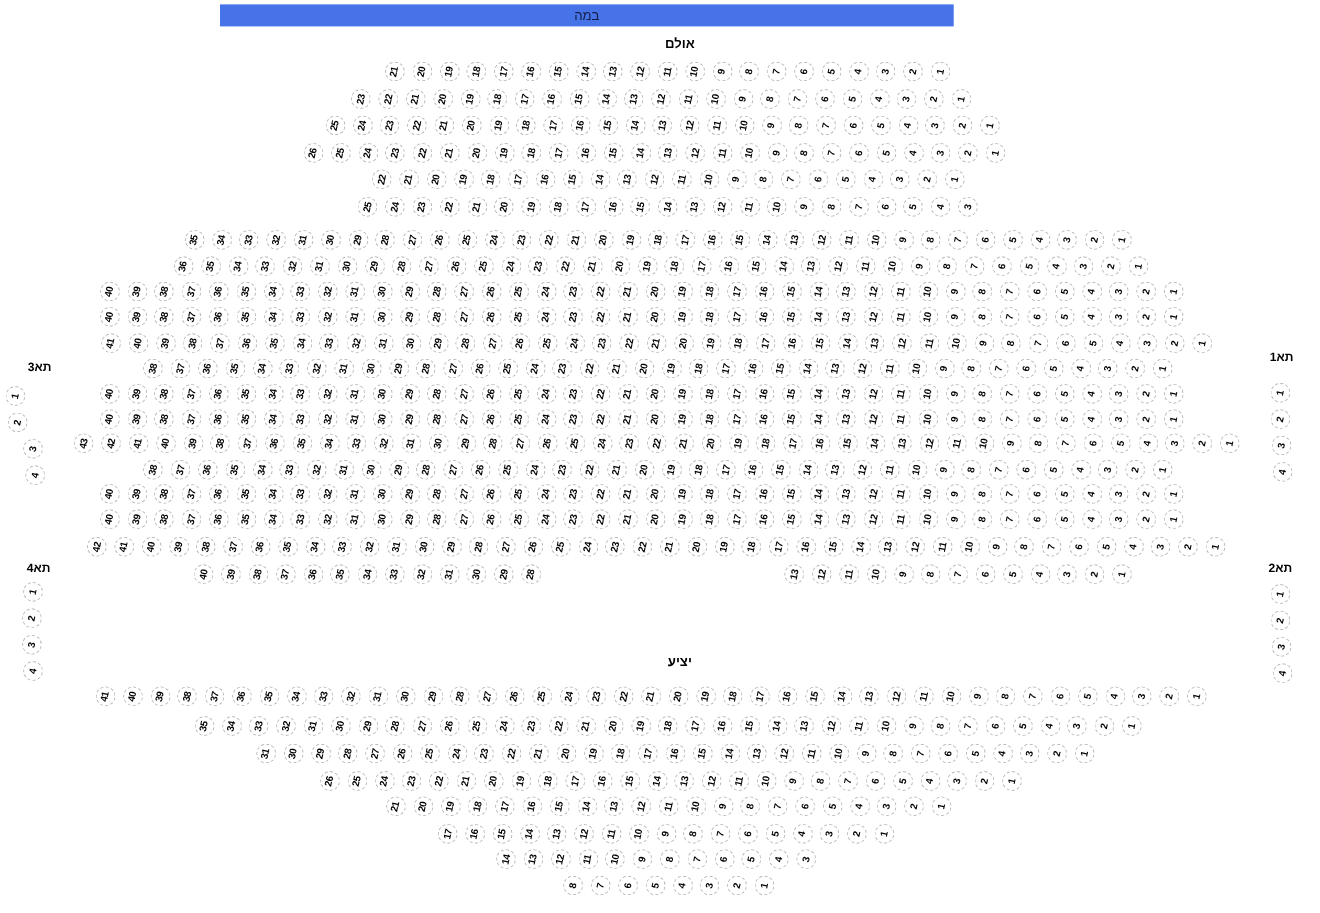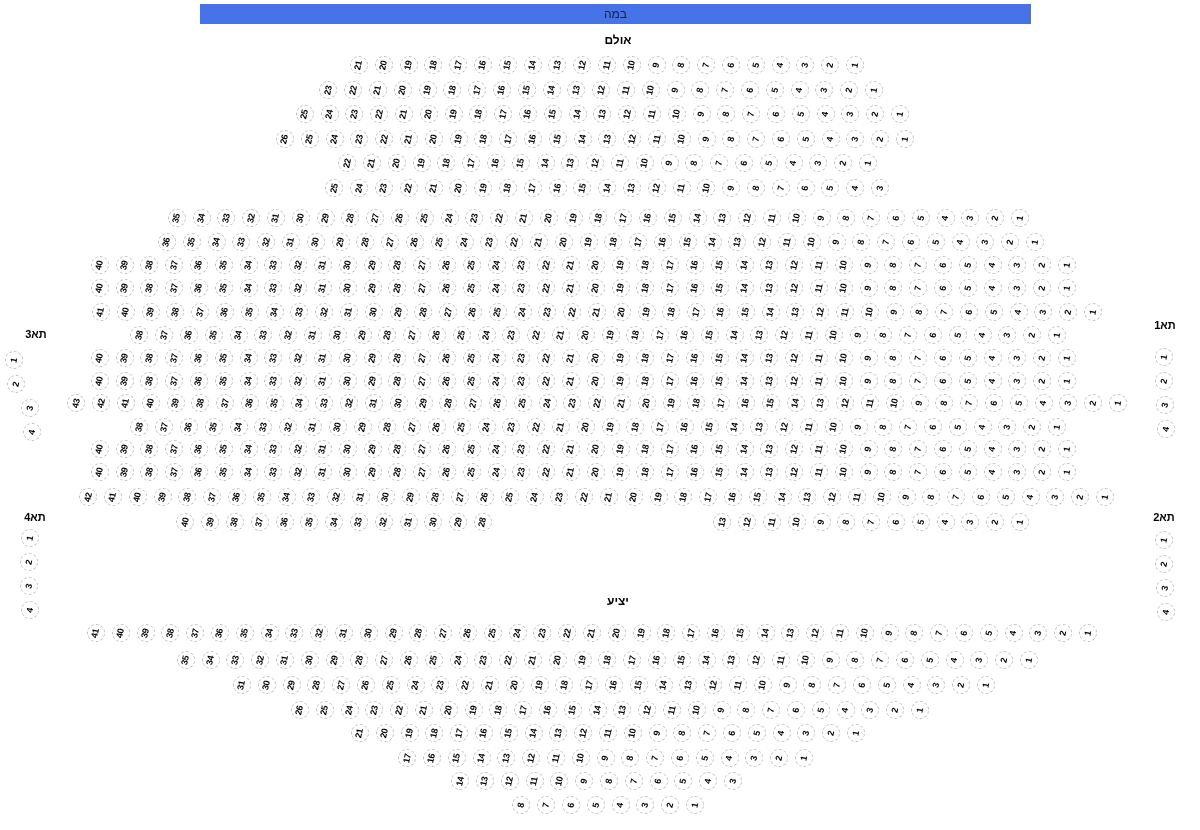--- a/index.html
+++ b/index.html
@@ -1,21 +1,21 @@
 <!DOCTYPE html>
 <html><head>
 <meta charset="utf-8">
 <style>
   html,body{margin:0;padding:0;background:#ffffff;}
   #seat-map{
     position:relative;width:1200px;height:830px;background:#ffffff;overflow:hidden;
     font-family:"Liberation Sans","DejaVu Sans",sans-serif;
   }
   #stage-bar{
-    position:absolute;left:200px;top:4px;width:831px;height:20px;
+    position:absolute;left:200px;top:4px;width:667px;height:20px;
     background:#4673e8;color:#141e46;font-size:12px;
     display:flex;align-items:center;justify-content:center;
   }
   .section-label{
     position:absolute;transform:translate(-50%,-50%);
     font-weight:bold;font-size:12px;color:#000;white-space:nowrap;
   }
   #hall-label{left:618px;top:40px;}
   #balcony-label{left:618px;top:601px;}
   .box-label{

